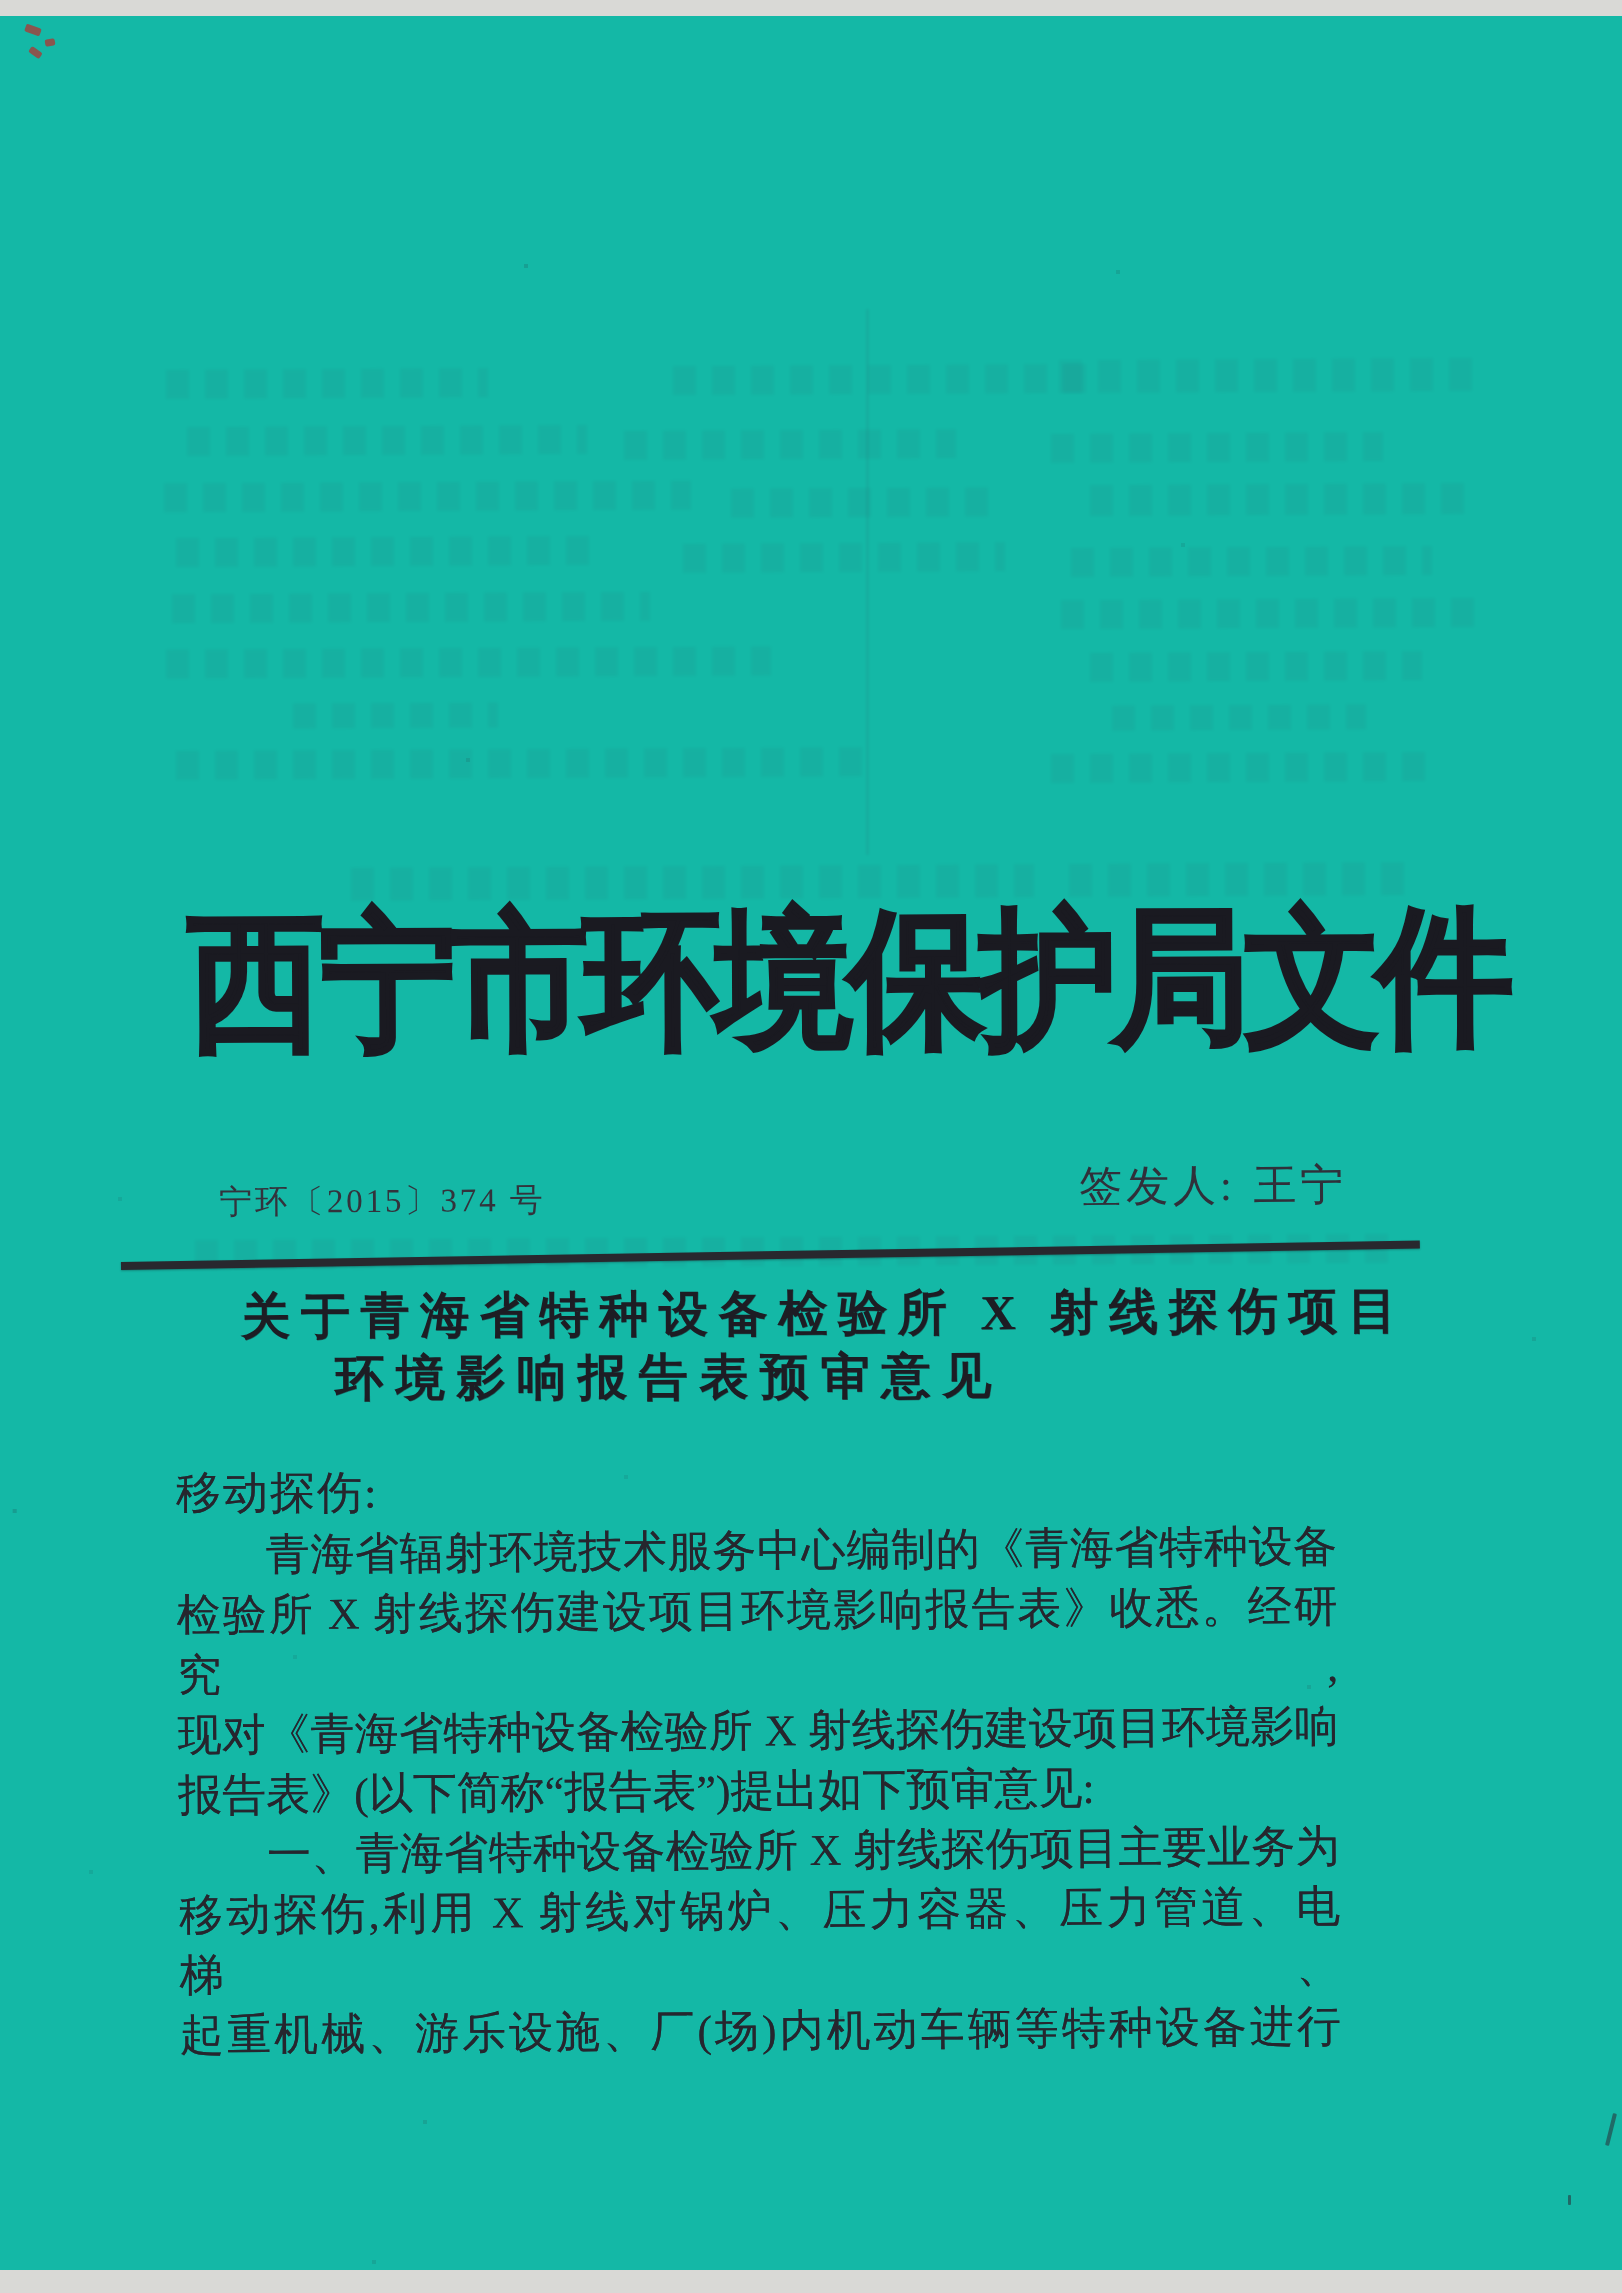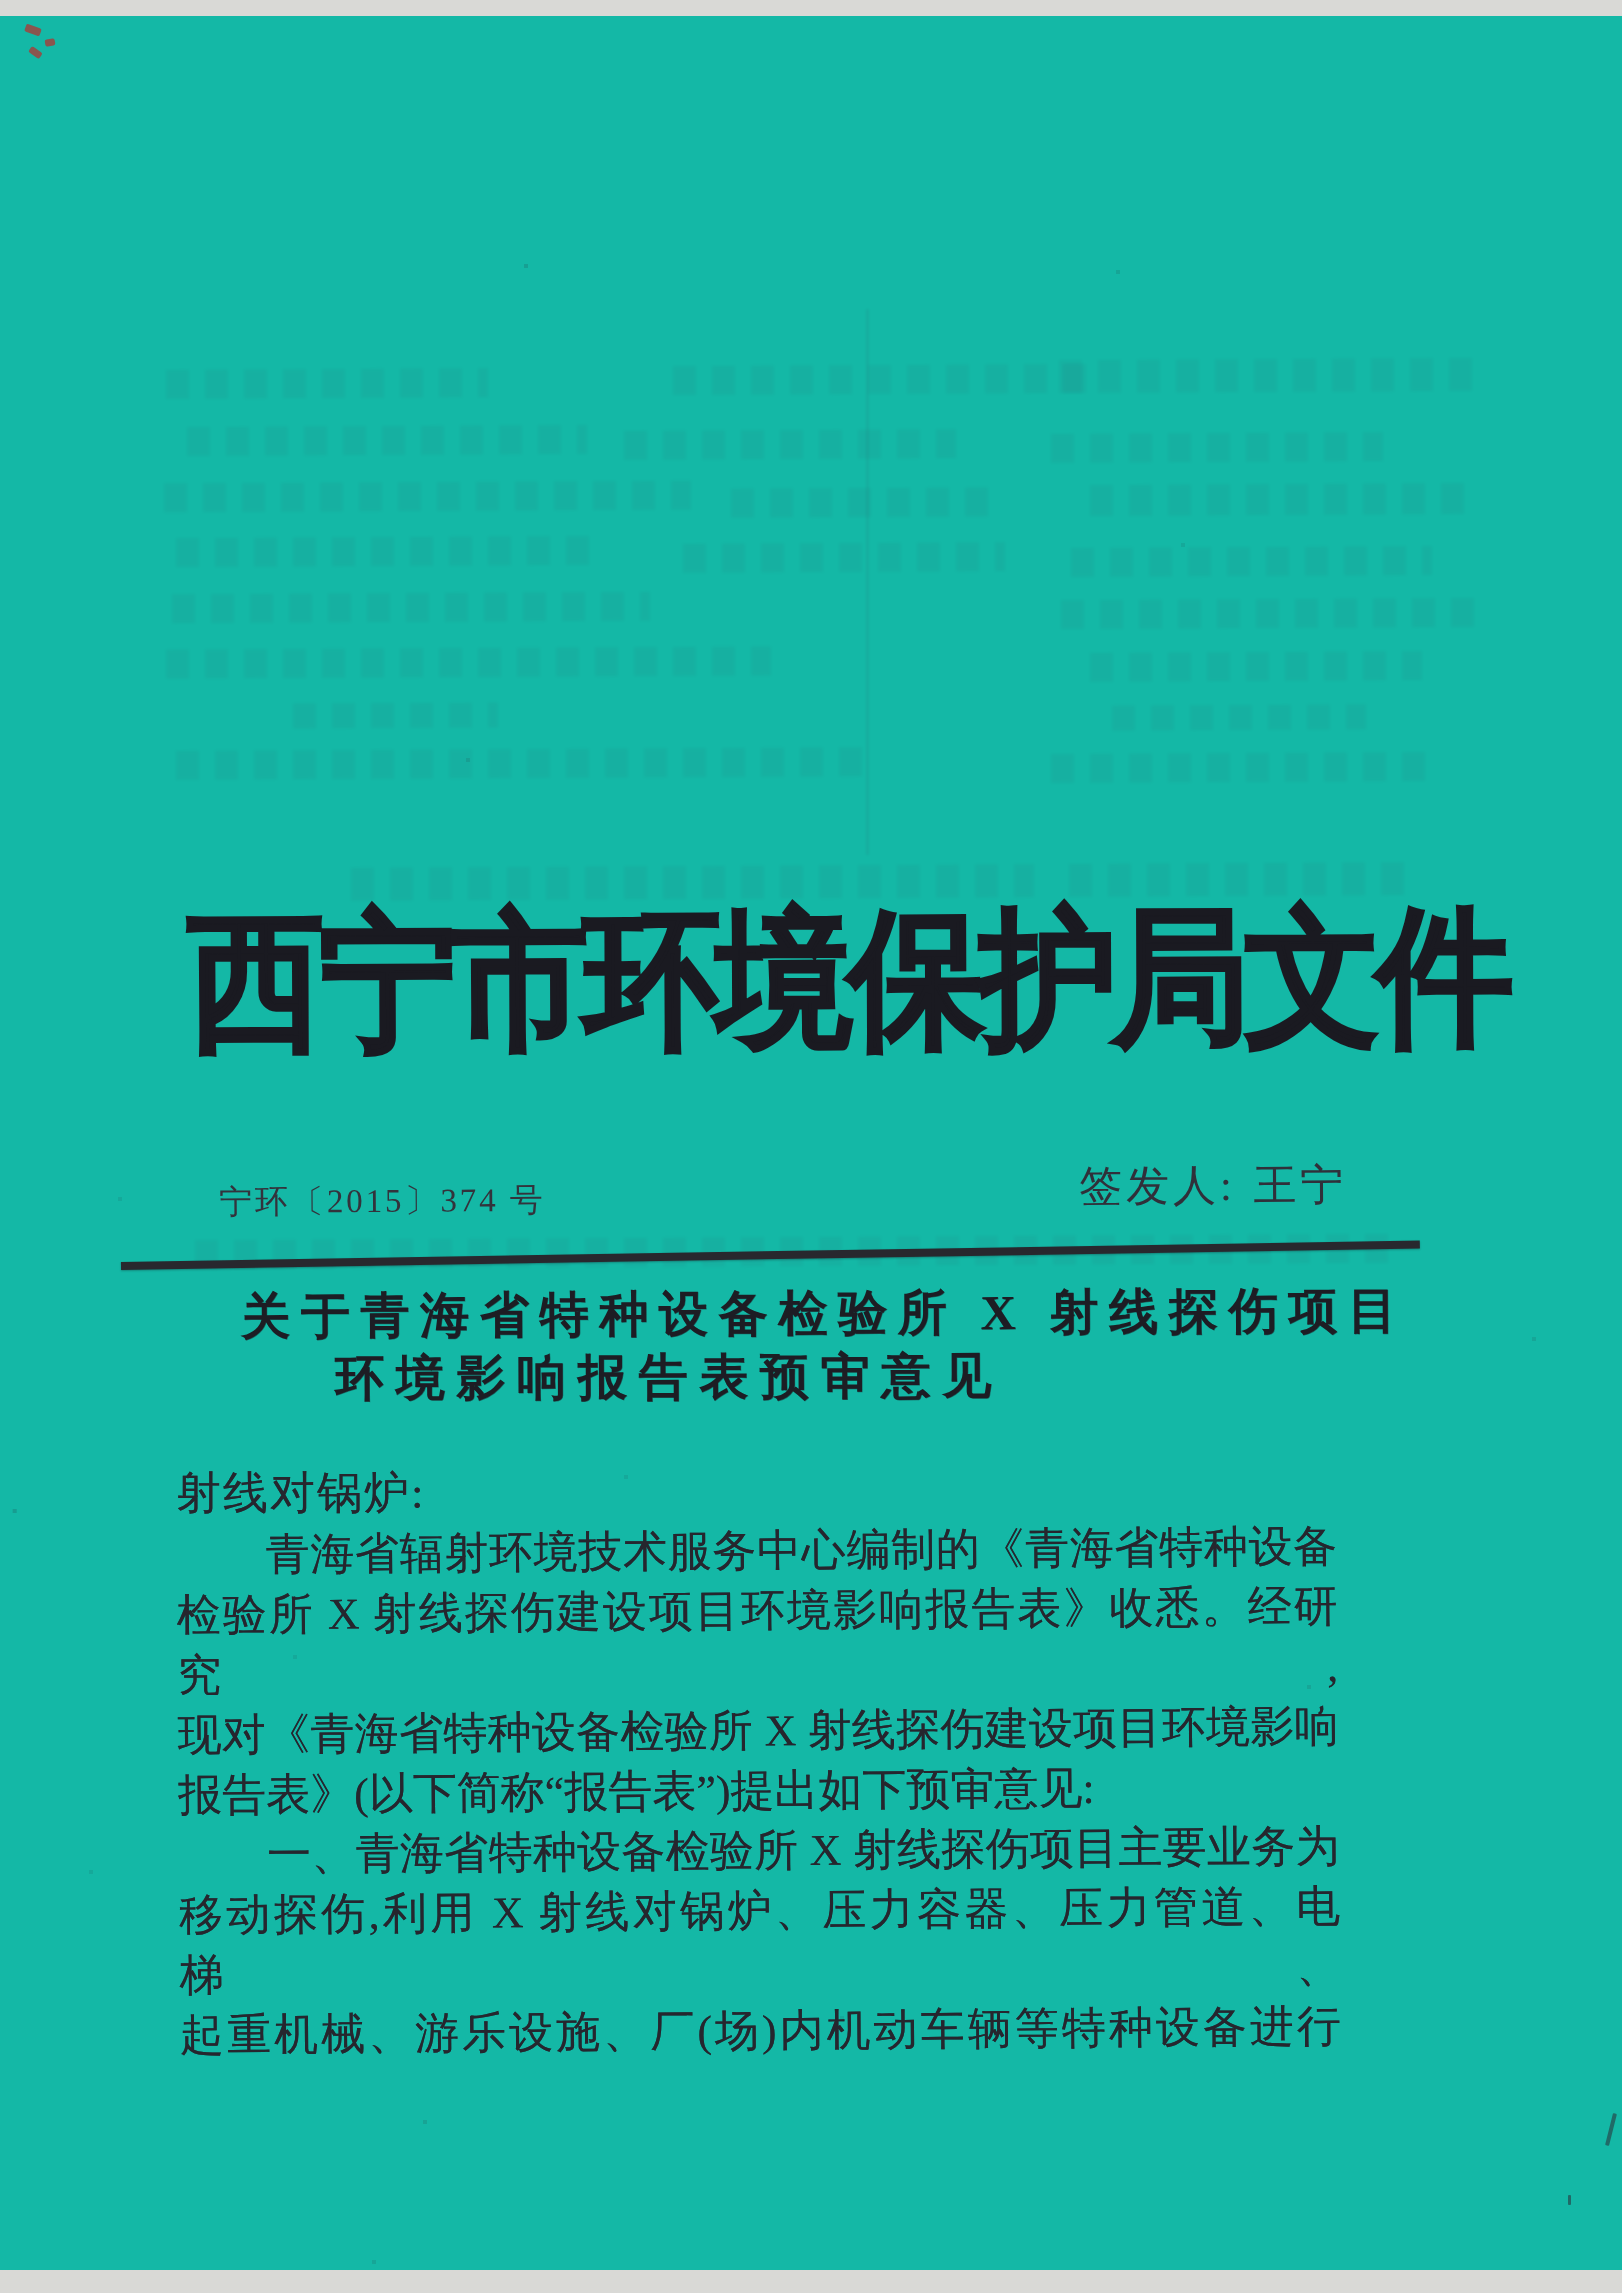--- a/index.html
+++ b/index.html
@@ -146,21 +146,21 @@
   <div class="header-row-right">
     <span>签发人:</span>
     <span>王宁</span>
   </div>
 
   <div class="header-rule"></div>
 
   <div class="doc-title-line l1">关于青海省特种设备检验所 X 射线探伤项目</div>
   <div class="doc-title-line l2">环境影响报告表预审意见</div>
 
-  <div class="salutation">射线对锅炉:</div>
+  <div class="salutation">移动探伤:</div>
 
   <div class="body-block">
     <div class="body-line j">　　青海省辐射环境技术服务中心编制的《青海省特种设备</div>
     <div class="body-line j">检验所 X 射线探伤建设项目环境影响报告表》收悉。经研究,</div>
     <div class="body-line j">现对《青海省特种设备检验所 X 射线探伤建设项目环境影响</div>
     <div class="body-line">报告表》(以下简称“报告表”)提出如下预审意见:</div>
     <div class="body-line j">　　一、青海省特种设备检验所 X 射线探伤项目主要业务为</div>
     <div class="body-line j">移动探伤,利用 X 射线对锅炉、压力容器、压力管道、电梯、</div>
     <div class="body-line j">起重机械、游乐设施、厂(场)内机动车辆等特种设备进行</div>
   </div>

